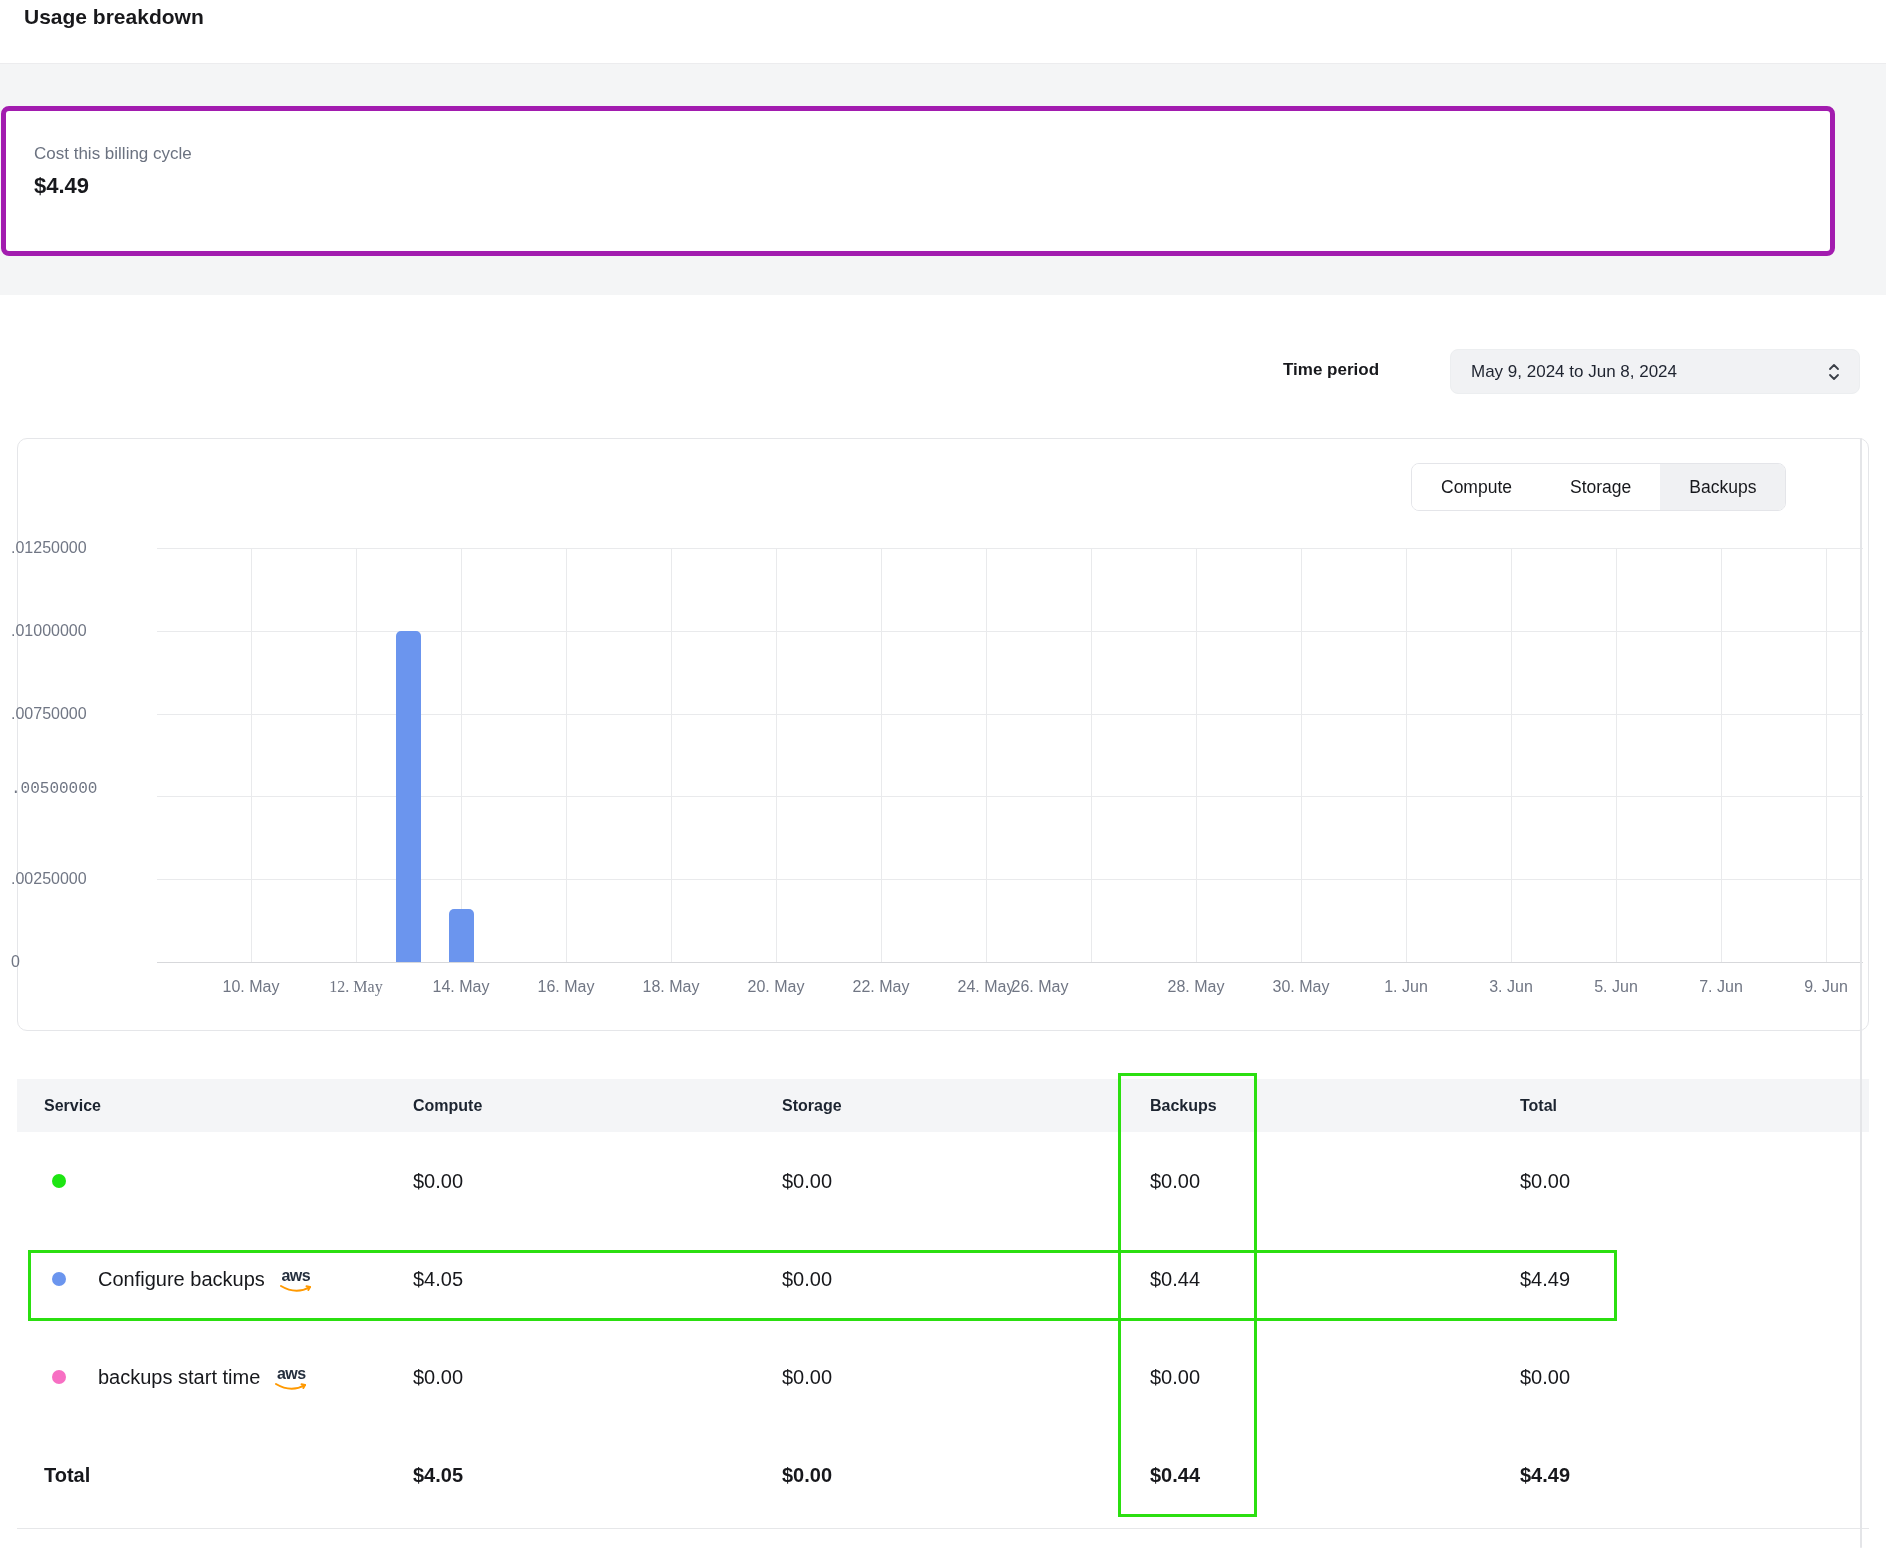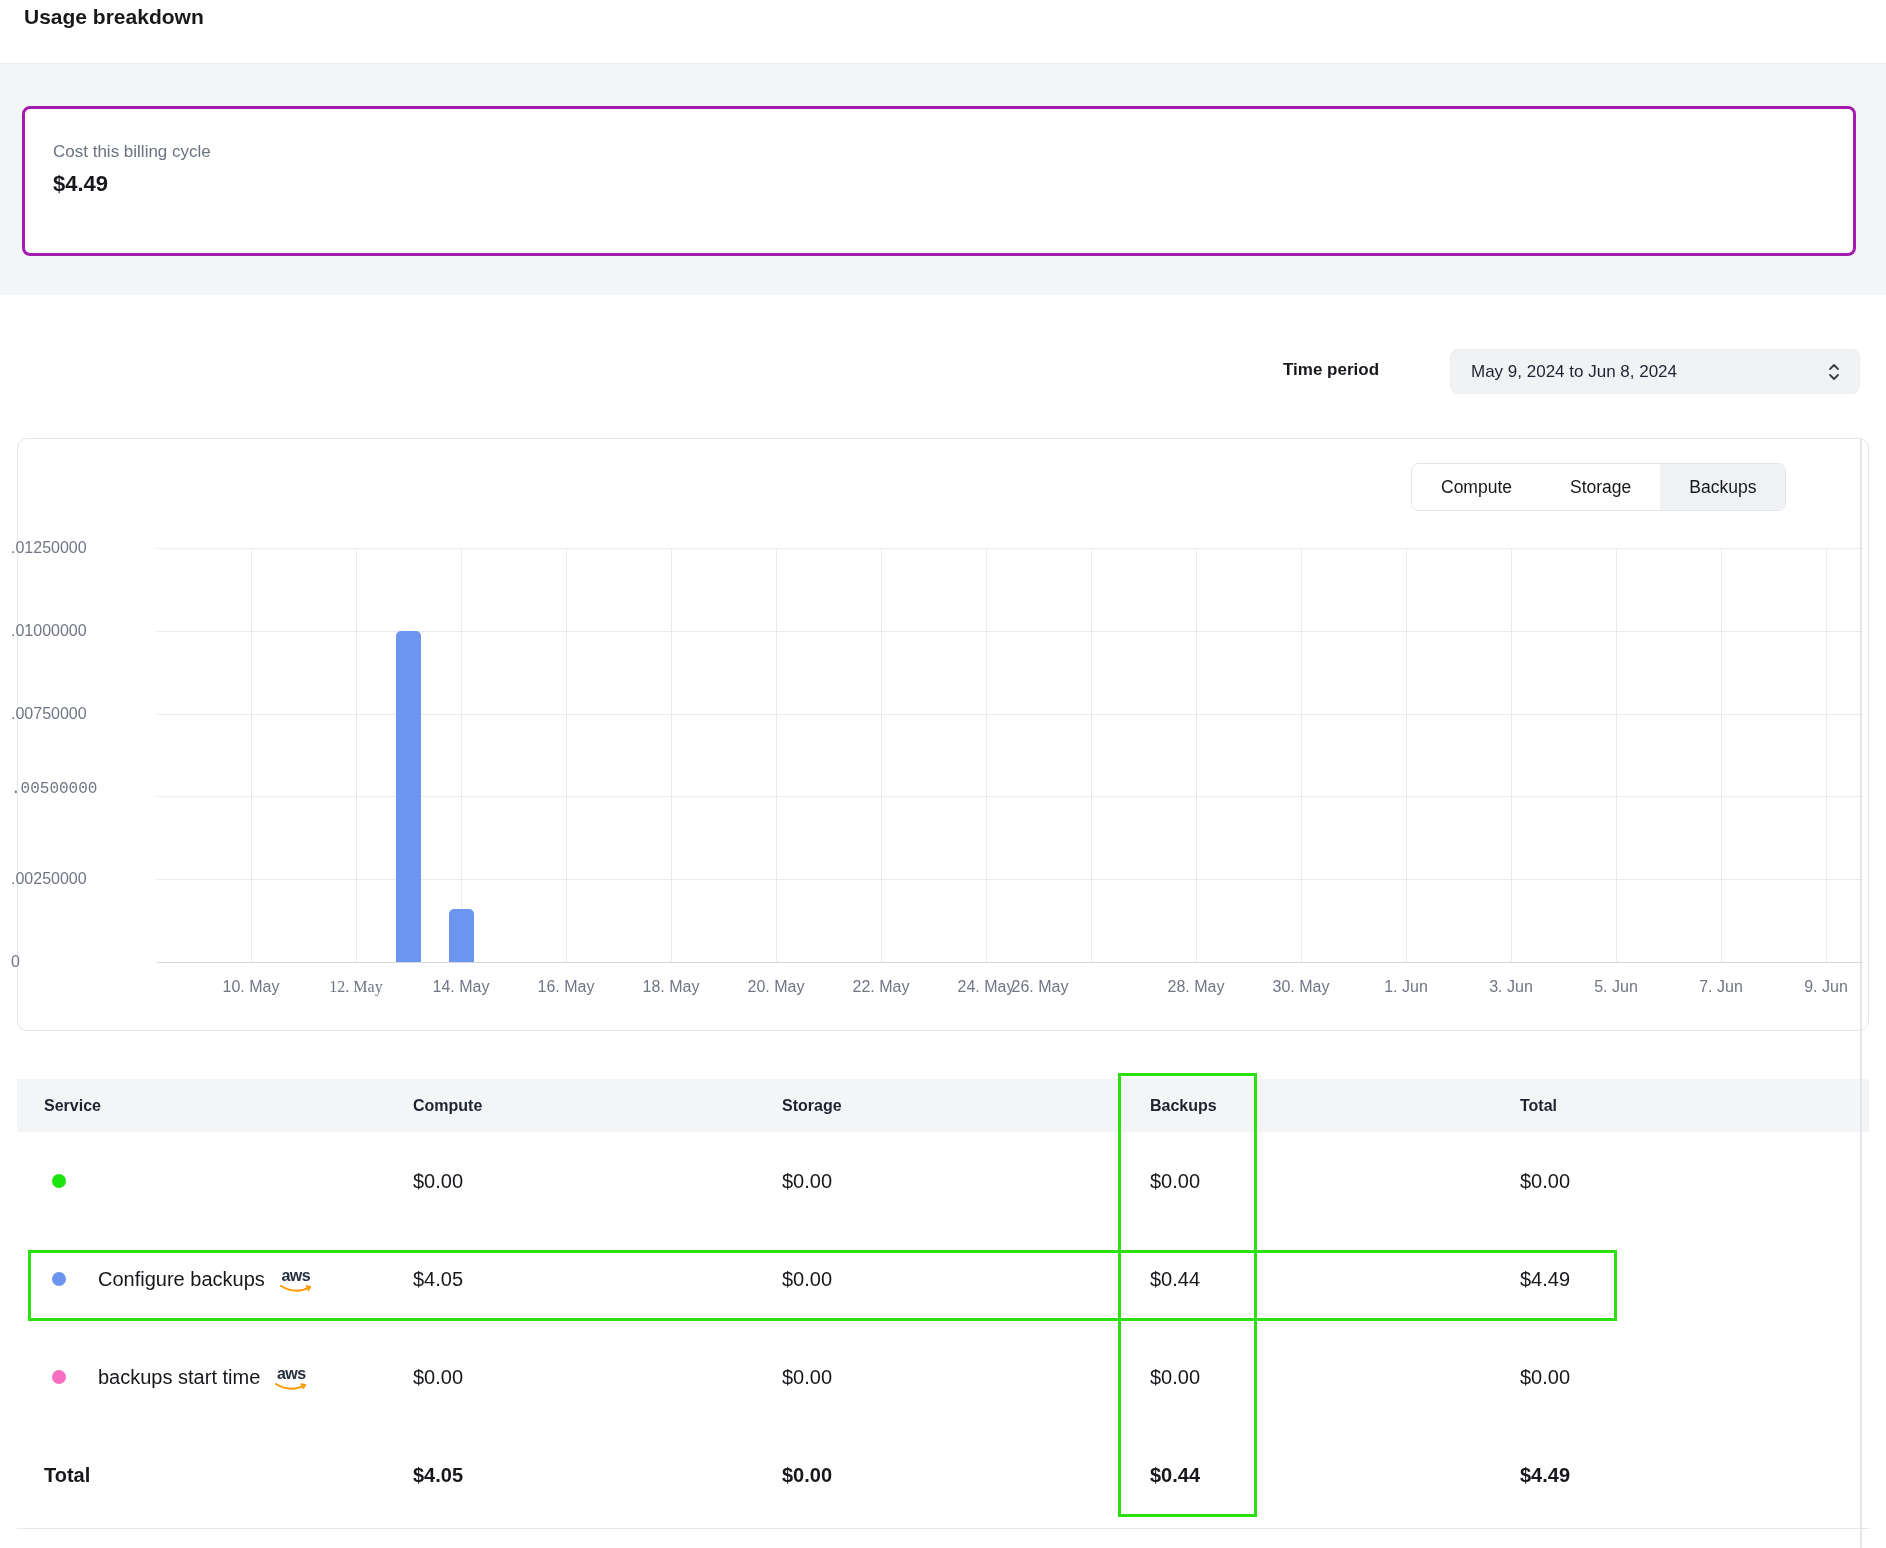--- a/index.html
+++ b/index.html
@@ -12,22 +12,22 @@
   .page-title {
     position:absolute; left:24px; top:5px;
     font-size:21px; font-weight:700; color:#18181b;
   }
   
   .band {
     position:absolute; left:0; top:63px; width:1886px; height:232px;
     background:#f4f5f6; border-top:1px solid #ececee;
   }
   .cost-card {
-    position:absolute; left:22px; top:42px; width:1834px; height:150px;
-    background:#ffffff; border:3px solid #a21caf; border-radius:8px;
+    position:absolute; left:1px; top:42px; width:1834px; height:150px;
+    background:#ffffff; border:5px solid #a21caf; border-radius:8px;
   }
   .cost-label { position:absolute; left:28px; top:33px; font-size:17px; color:#6b7280; }
   .cost-amount { position:absolute; left:28px; top:62px; font-size:22px; font-weight:700; color:#17181c; }
   
   .tp-label { position:absolute; left:1283px; top:360px; font-size:17px; font-weight:700; color:#17181c; }
   .tp-select {
     position:absolute; left:1450px; top:349px; width:410px; height:45px;
     background:#f1f2f4; border:1px solid #eceef0; border-radius:8px;
     display:flex; align-items:center; padding:0 18px 0 20px; cursor:pointer;
   }

